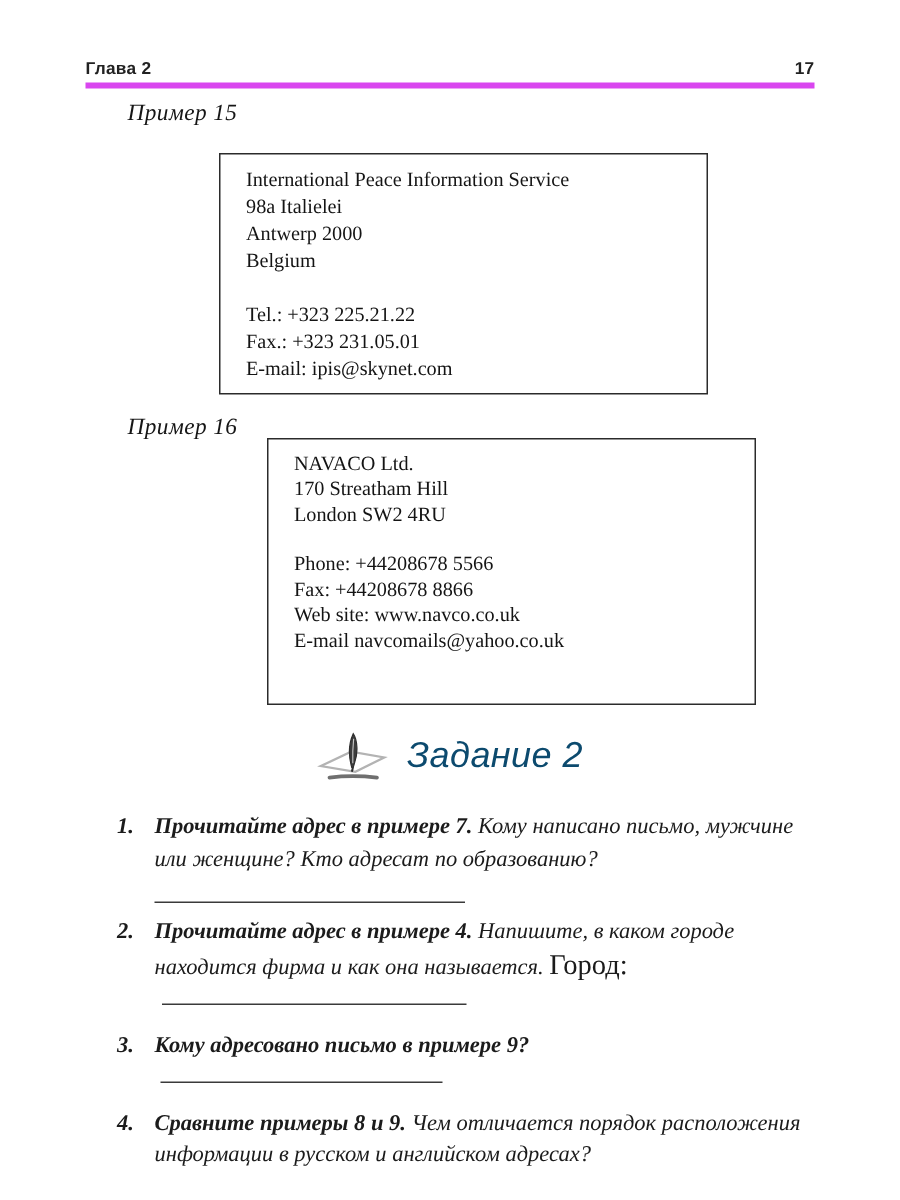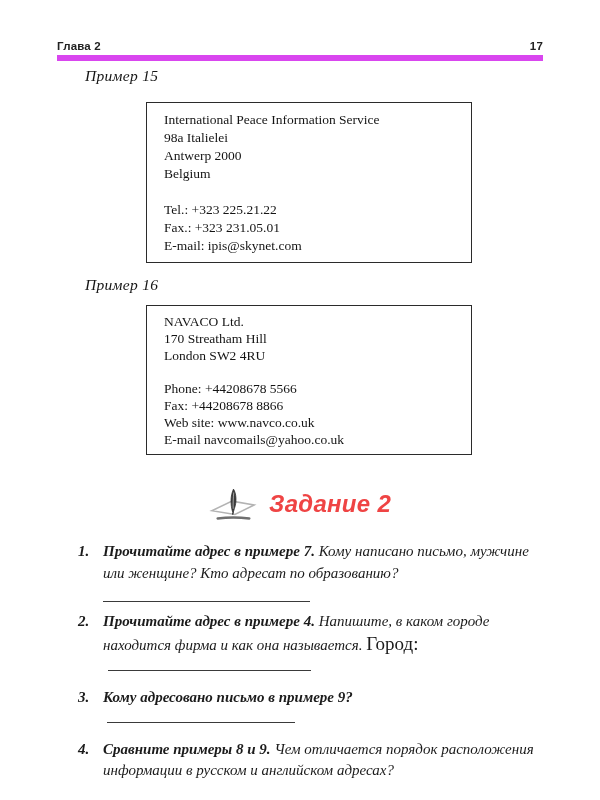--- a/index.html
+++ b/index.html
@@ -5,50 +5,50 @@
   html,body { margin:0; padding:0; background:#ffffff; }
   .page {
     position:relative; width:600px; height:800px; background:#ffffff;
     font-family:"Liberation Serif","DejaVu Serif",serif; color:#1b1b1b;
     overflow:hidden;
   }
   
   .runhead {
     position:absolute; left:57px; right:57px; top:40px;
     display:flex; justify-content:space-between; align-items:center;
-    border-bottom:6px solid #d946ef; padding-bottom:3px;
+    border-bottom:4px solid #d946ef; padding-bottom:3px;
     font-family:"Liberation Sans","DejaVu Sans",sans-serif;
     font-weight:bold; font-size:11.5px; letter-spacing:0.2px; color:#222;
   }
   
   .example-label {
     position:absolute; left:85px; font-style:italic; font-size:15.5px; color:#161616;
     letter-spacing:0.3px;
   }
   .example-label.ex15 { top:67px; }
   .example-label.ex16 { top:276px; }
   
   .addr-box {
     position:absolute; left:146px; width:326px; box-sizing:border-box;
     border:1.5px solid #2b2b2b; background:#fff;
     padding:8px 8px 8px 17px; font-size:13.5px; color:#141414;font-family:Liberation Serif, serif;
   }
   .addr-box.box1 { top:102px; height:161px; }
-  .addr-box.box2 { top:305px; height:150px; }
+  .addr-box.box2 { top:292px; height:178px;margin-left:32px; }
   .box1 .addr-line { line-height:18px; height:18px; white-space:nowrap; }
   .box2 .addr-line { line-height:16.8px; height:16.8px; white-space:nowrap; }
   
   .task-head {
     position:absolute; left:0; right:0; top:484px;
     display:flex; justify-content:center; align-items:center; gap:12px;
   }
   .task-head .icon { width:48px; height:40px; }
   .task-title {
     font-family:"Liberation Sans","DejaVu Sans",sans-serif;
-    font-weight:bold; font-style:italic; font-size:24px; color:#ef4444;
+    font-weight:normal; font-style:italic; font-size:24px; color:#0c4a6e;
     letter-spacing:0.3px;
   }
   
   .questions { position:absolute; left:78px; top:541px; width:462px; }
   .q-item { display:flex; margin:0; }
   .q-item + .q-item { margin-top:9px; }
   .q-num {
     width:25px; flex:0 0 25px; font-weight:bold; font-style:italic;
     font-size:15px; line-height:21.5px;
   }

